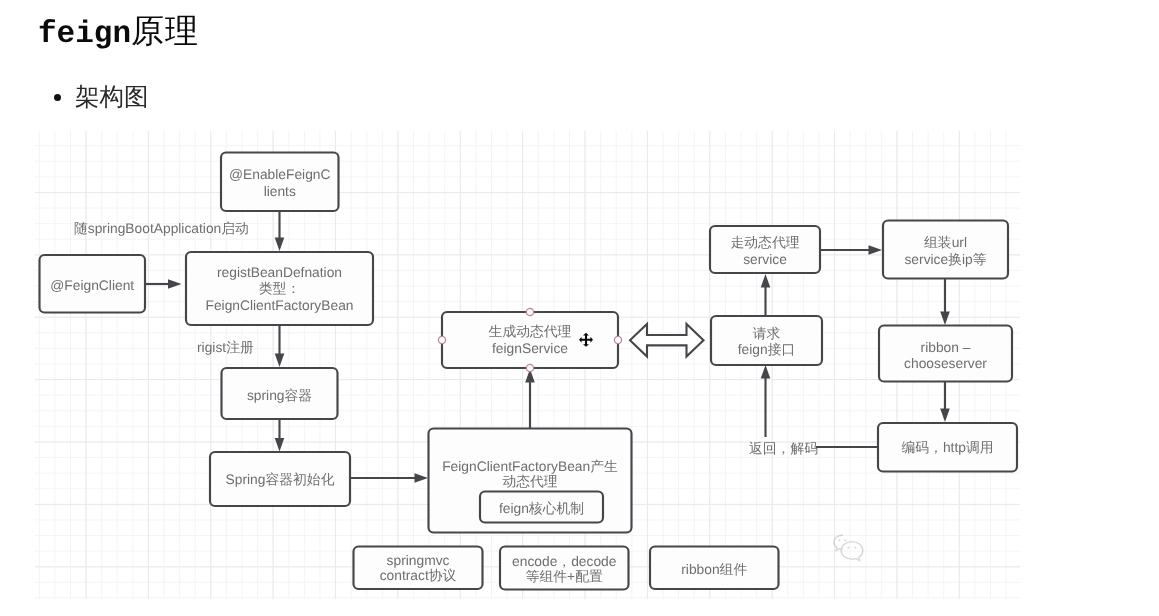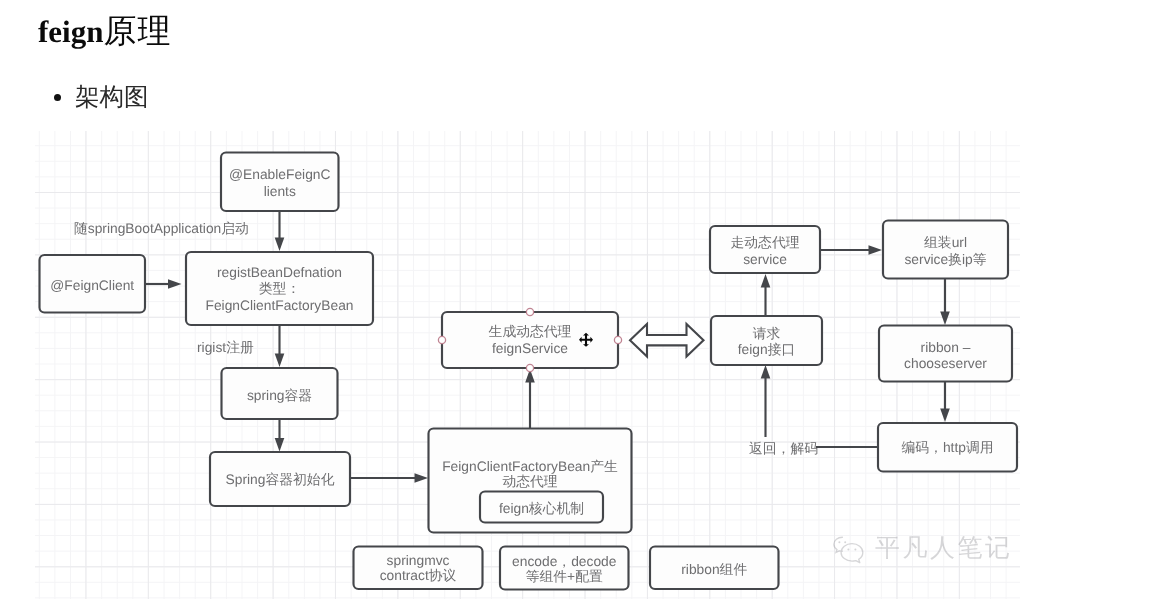--- a/index.html
+++ b/index.html
@@ -2,21 +2,21 @@
 <html style="--stroke: #44464a; --fill: #fdfdfd; --txt: #6e6e70; --gmin: #f4f4f6; --gmaj: #e9e9ec; --handle: #c08593; --wm: #7a7a80;"><head>
 <meta charset="utf-8">
 <title>feign</title>
 <style>
   html,body{margin:0;padding:0;background:#ffffff;}
   body{width:1159px;height:616px;overflow:hidden;
        font-family:"Liberation Sans",sans-serif;-webkit-font-smoothing:antialiased;text-rendering:geometricPrecision;}
   #page-title{position:absolute;left:38px;top:16px;margin:0;
        font-family:"Liberation Serif",serif;font-size:31px;
        color:#0b0b0b;letter-spacing:0px;line-height:1;white-space:nowrap;}
-  #page-title .t-latin{font-weight:bold;}
+  #page-title .t-latin{font-weight:bold;font-family:Liberation Mono, monospace;}
   #page-title .t-cjk{font-weight:500;font-size:33px;letter-spacing:1px;font-family:Liberation Serif, serif;}
   #bullet-list{position:absolute;left:48px;top:85px;margin:0;padding:0;list-style:none;}
   #bullet-list li{font-family:"Liberation Serif",serif;font-weight:350;font-size:24.5px;color:#2a2a2a;
        position:relative;padding-left:27px;line-height:26px;text-align:right;}
   #bullet-list li::before{content:"";position:absolute;left:6px;top:9px;
        width:7px;height:7px;border-radius:50%;background:#111;}
   #diagram{position:absolute;left:0px;top:0px;width:1159px;height:472px;}
   #grid{position:absolute;left:35px;top:131px;width:985px;height:468px;
       background-image:
         linear-gradient(to right, var(--gmaj,#e9e9ec) 1px, transparent 1px),
@@ -184,15 +184,14 @@
     </svg>
   <div id="watermark">
     <svg width="34" height="30" viewBox="0 0 34 30">
       <path d="M10.4 3.2C5.7 3.2 1.9 6.3 1.9 10.2c0 2.2 1.2 4.1 3.1 5.4l-1 2.9 3.3-1.7c1 .3 2 .4 3.1.4" fill="none" stroke="currentColor" stroke-width="1.35" stroke-linecap="round"></path>
       <circle cx="7.4" cy="8.2" r="1.0" fill="currentColor"></circle>
       <circle cx="13.2" cy="8.2" r="1.0" fill="currentColor"></circle>
       <path d="M20.0 9.6c-6.0 0-10.9 3.9-10.9 8.8 0 4.8 4.9 8.7 10.9 8.7 1.3 0 2.6-.2 3.8-.5l4.0 2.1-1.1-3.4c2.4-1.6 4.1-4.1 4.1-6.9 0-4.9-4.8-8.8-10.8-8.8z" fill="none" stroke="currentColor" stroke-width="1.35" stroke-linejoin="round"></path>
       <circle cx="16.4" cy="15.4" r="1.0" fill="currentColor"></circle>
       <circle cx="23.4" cy="15.4" r="1.0" fill="currentColor"></circle>
     </svg>
-    <span>平凡人笔记</span>
   </div>
 </div>
 
 </body></html>

